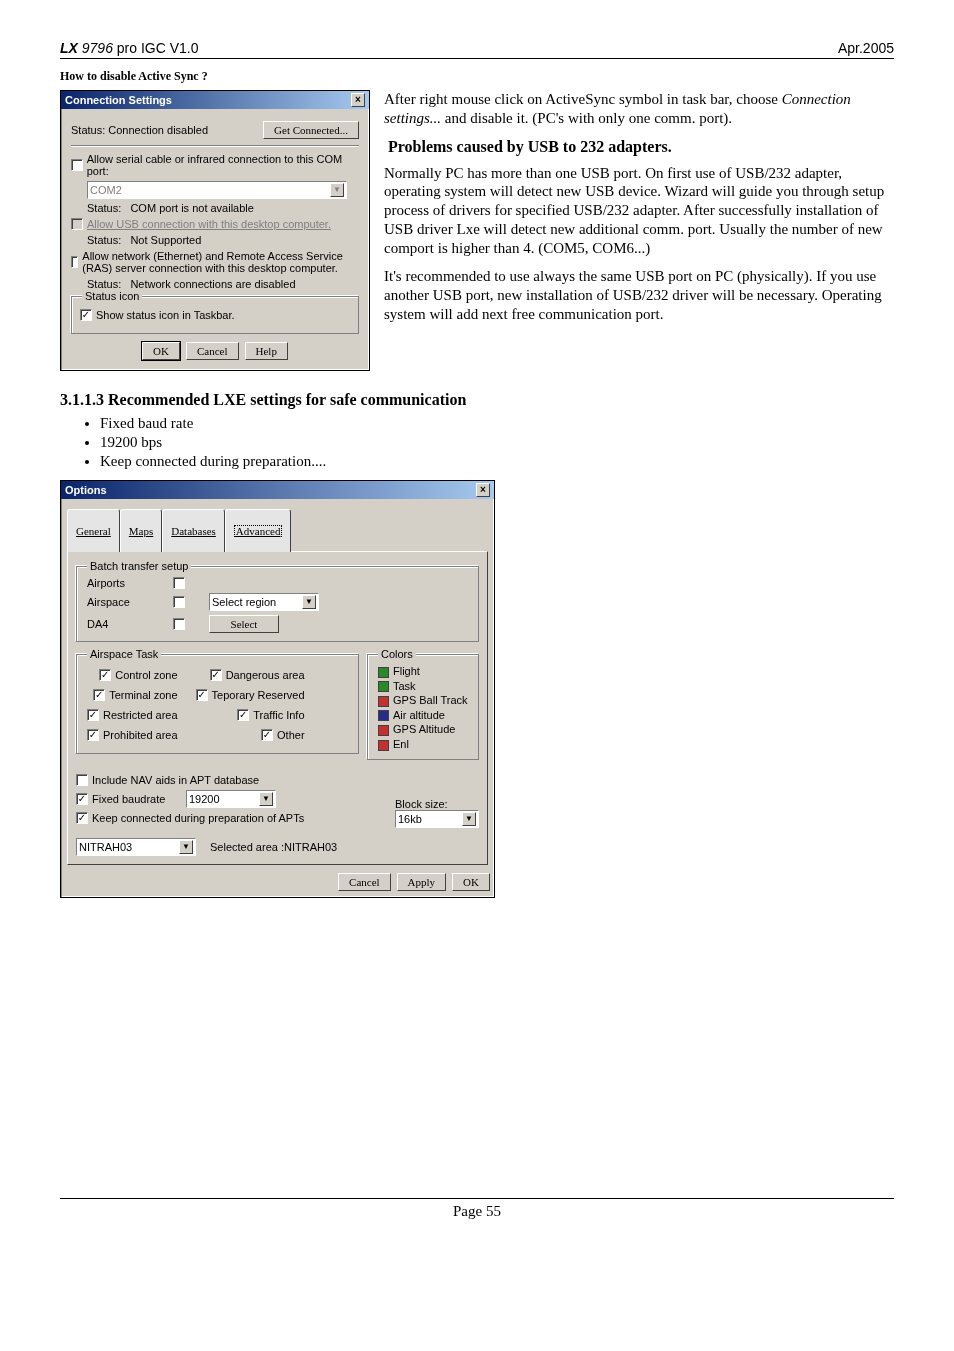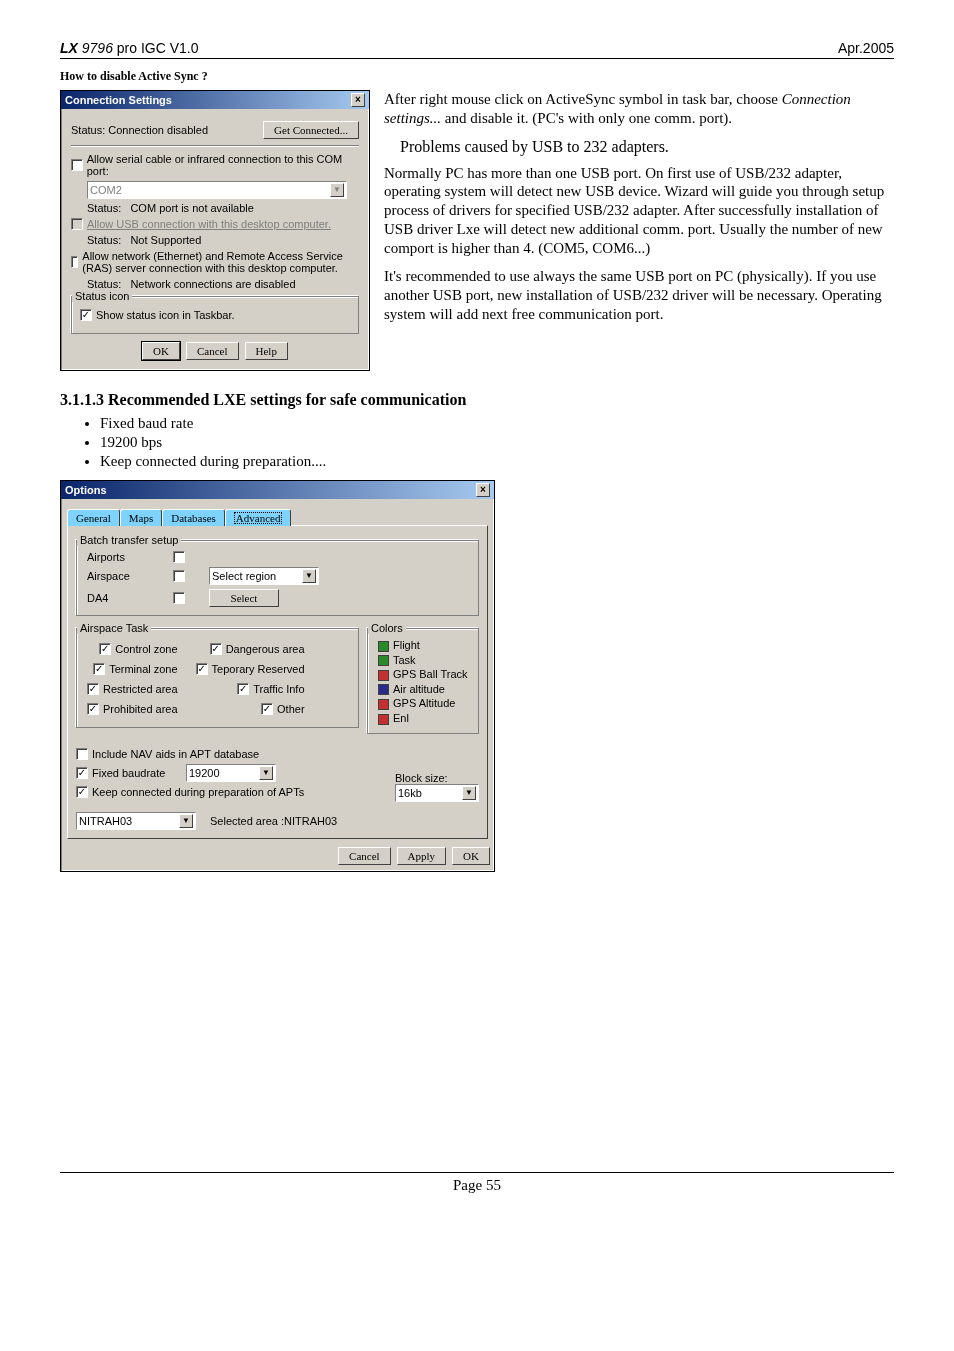--- a/index.html
+++ b/index.html
@@ -96,50 +96,51 @@
   }
   .indent { margin-left: 16px; }
   .group {
     border: 1px solid #808080;
     box-shadow: 1px 1px 0 #fff inset, -1px -1px 0 #fff;
     padding: 8px;
     margin: 6px 0;
     position: relative;
   }
   .group-label {
-    position: absolute; top: -7px; left: 0; background: #d4d0c8; padding: 0 3px;
+    position: absolute; top: -7px; left: 10px; background: #d4d0c8; padding: 0 3px;
   }
   .btns-row { display: flex; gap: 6px; justify-content: center; margin-top: 8px; }
   .status-line { display: flex; justify-content: space-between; align-items: center; margin: 4px 0 2px; }
 
   .rt { flex: 1; }
   .rt p { margin-bottom: 10px; line-height: 1.25; }
-  .rt h4 { font-family: "Times New Roman", serif; font-weight: normal; font-size: 16px; margin: 8px 16px; }
+  .rt h4 { font-family: "Times New Roman", serif; font-weight: bold; font-size: 16px; margin: 8px 4px; }
   em.it { font-style: italic; }
 
   h4.subsec {
     font-family: "Times New Roman", serif;
     font-weight: bold;
     font-size: 16px;
     margin: 20px 0 6px;
   }
   ul.bullets { list-style: disc; margin-left: 40px; margin-bottom: 10px; }
   ul.bullets li { margin: 2px 0; }
 
   
   .win2 { width: 435px; }
   .tabs { display: flex; margin-top: 6px; }
   .tab {
     border: 1px solid #fff;
     border-right-color: #404040; border-bottom: none;
-    background: #7dd3fc;
-    padding: 2px 8px;
+    background: #e5e5e5;
+    padding: 15px 8px;
     border-top-left-radius: 3px; border-top-right-radius: 3px;
     font: 11px Tahoma;
     position: relative;
+    text-decoration: underline;
   }
   .tab.active { z-index: 2; border-bottom: none; }
   .tab.active .dotted { outline: 1px dotted #000; outline-offset: -1px; padding: 0 2px; }
   .tab-panel {
     border: 1px solid #fff;
     border-right-color: #404040; border-bottom-color: #404040;
     padding: 8px; margin-top: -1px;
   }
   .group2 {
     border: 1px solid #808080;

